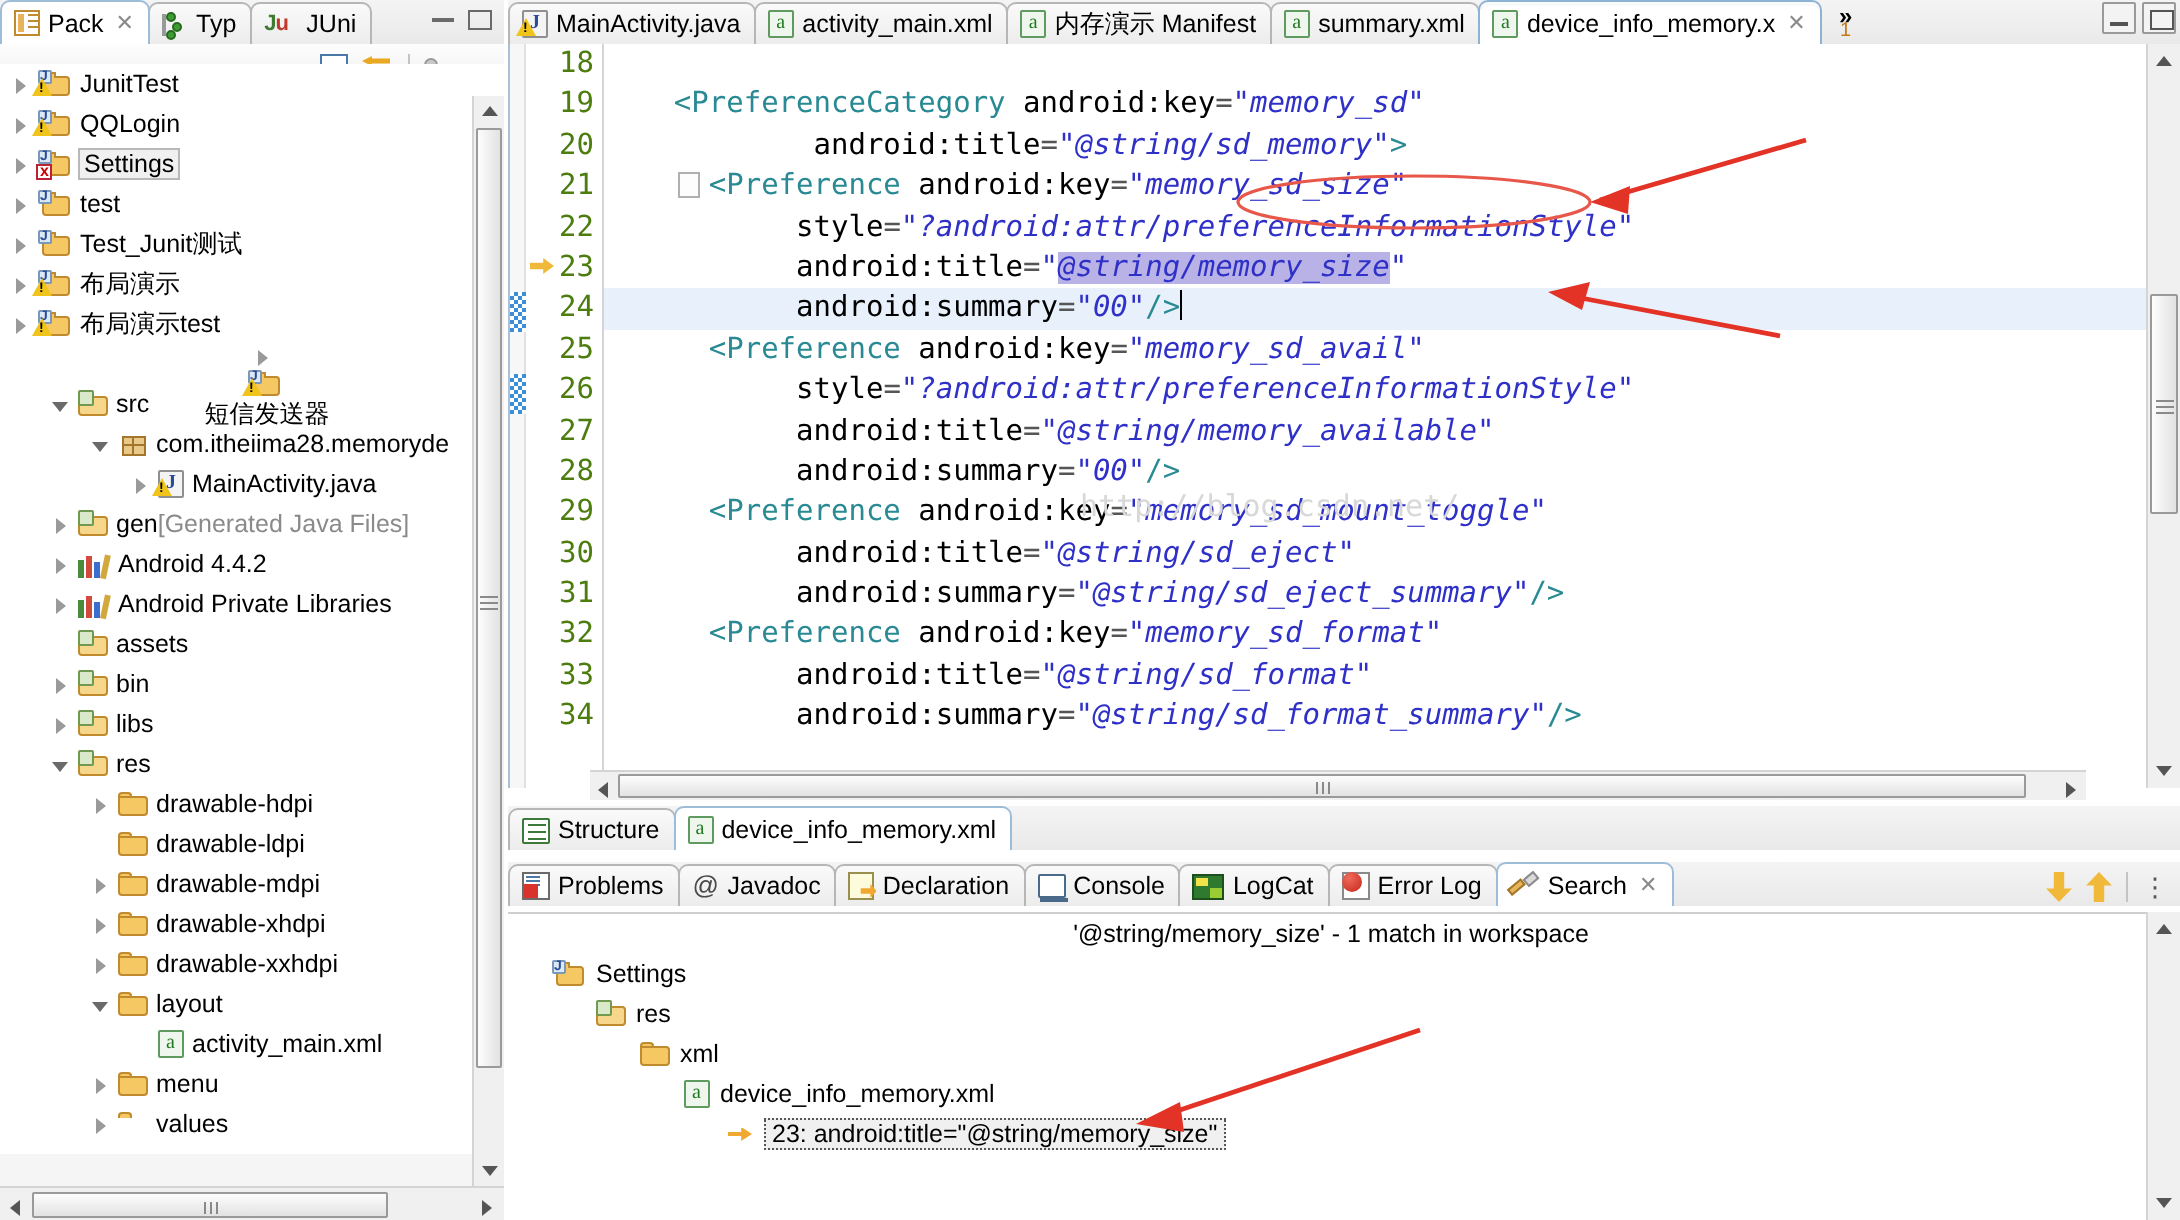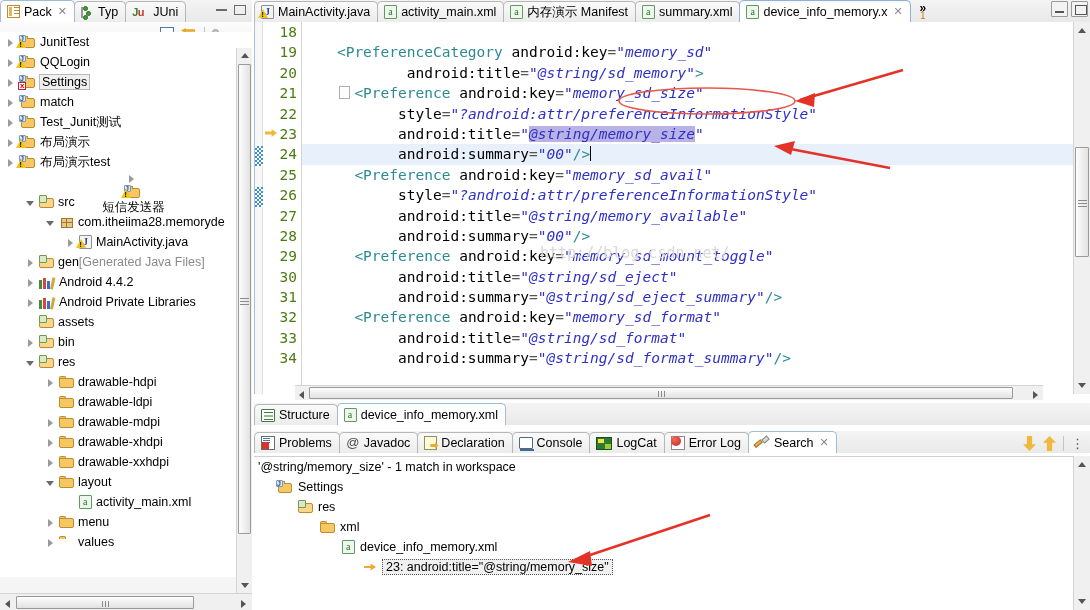--- a/index.html
+++ b/index.html
@@ -224,21 +224,21 @@
   
   .annot { position:absolute; pointer-events:none; }
 
   
   #structure-tabs { left:254px; top:403px; width:836px; }
   #bottom-tabs { left:254px; top:431px; width:836px; }
   .bt-tools { position:absolute; right:4px; top:4px; display:flex; gap:6px; align-items:center; }
   #search-body { position:absolute; left:254px; top:456px; width:819px; height:154px; background:#fff;
      border-top:1px solid #cfcfcf; }
   .sr-row { display:flex; align-items:center; height:20px; white-space:nowrap; font-size:12.5px; }
-  .sr-head { padding:3px 0 3px 4px; font-size:12.5px; }
+  .sr-head { padding:3px 0 3px 4px; font-size:12.5px;text-align:center; }
   .match-box { border:1px dotted #555; padding:0 3px; background:#f0f0f0; }
 </style>
 </head>
 <body>
 
 <div id="app">
 
   <div id="pkg-panel">
 
     <div class="tabstrip" id="pkg-tabs">
@@ -342,21 +342,21 @@
         <div class="trow" style="padding-left: 4px;">
           <span class="twisty closed"></span>
           <span style="position: relative; display: inline-flex; margin-left: 2px;">
             <span class="ico ico-proj">
               <span class="pb"></span>
               <span class="pt"></span>
               <span class="ph"></span>
               <span class="pj">J</span>
             </span>
           </span>
-          <span class="lbl">match</span>
+          <span class="lbl">test</span>
         </div>
         <div class="trow" style="padding-left: 4px;">
           <span class="twisty closed"></span>
           <span style="position: relative; display: inline-flex; margin-left: 2px;">
             <span class="ico ico-proj">
               <span class="pb"></span>
               <span class="pt"></span>
               <span class="ph"></span>
               <span class="pj">J</span>
             </span>
@@ -478,20 +478,30 @@
         </div>
         <div class="trow" style="padding-left: 24px;">
           <span class="twisty closed"></span>
           <span style="position: relative; display: inline-flex; margin-left: 2px;">
             <span class="ico ico-folder ico-srcfolder">
               <span class="ft"></span>
               <span class="fb"></span>
             </span>
           </span>
           <span class="lbl">bin</span>
+        </div>
+        <div class="trow" style="padding-left: 24px;">
+          <span class="twisty closed"></span>
+          <span style="position: relative; display: inline-flex; margin-left: 2px;">
+            <span class="ico ico-folder ico-srcfolder">
+              <span class="ft"></span>
+              <span class="fb"></span>
+            </span>
+          </span>
+          <span class="lbl">libs</span>
         </div>
         <div class="trow" style="padding-left: 24px;">
           <span class="twisty open"></span>
           <span style="position: relative; display: inline-flex; margin-left: 2px;">
             <span class="ico ico-folder ico-srcfolder">
               <span class="ft"></span>
               <span class="fb"></span>
             </span>
           </span>
           <span class="lbl">res</span>

